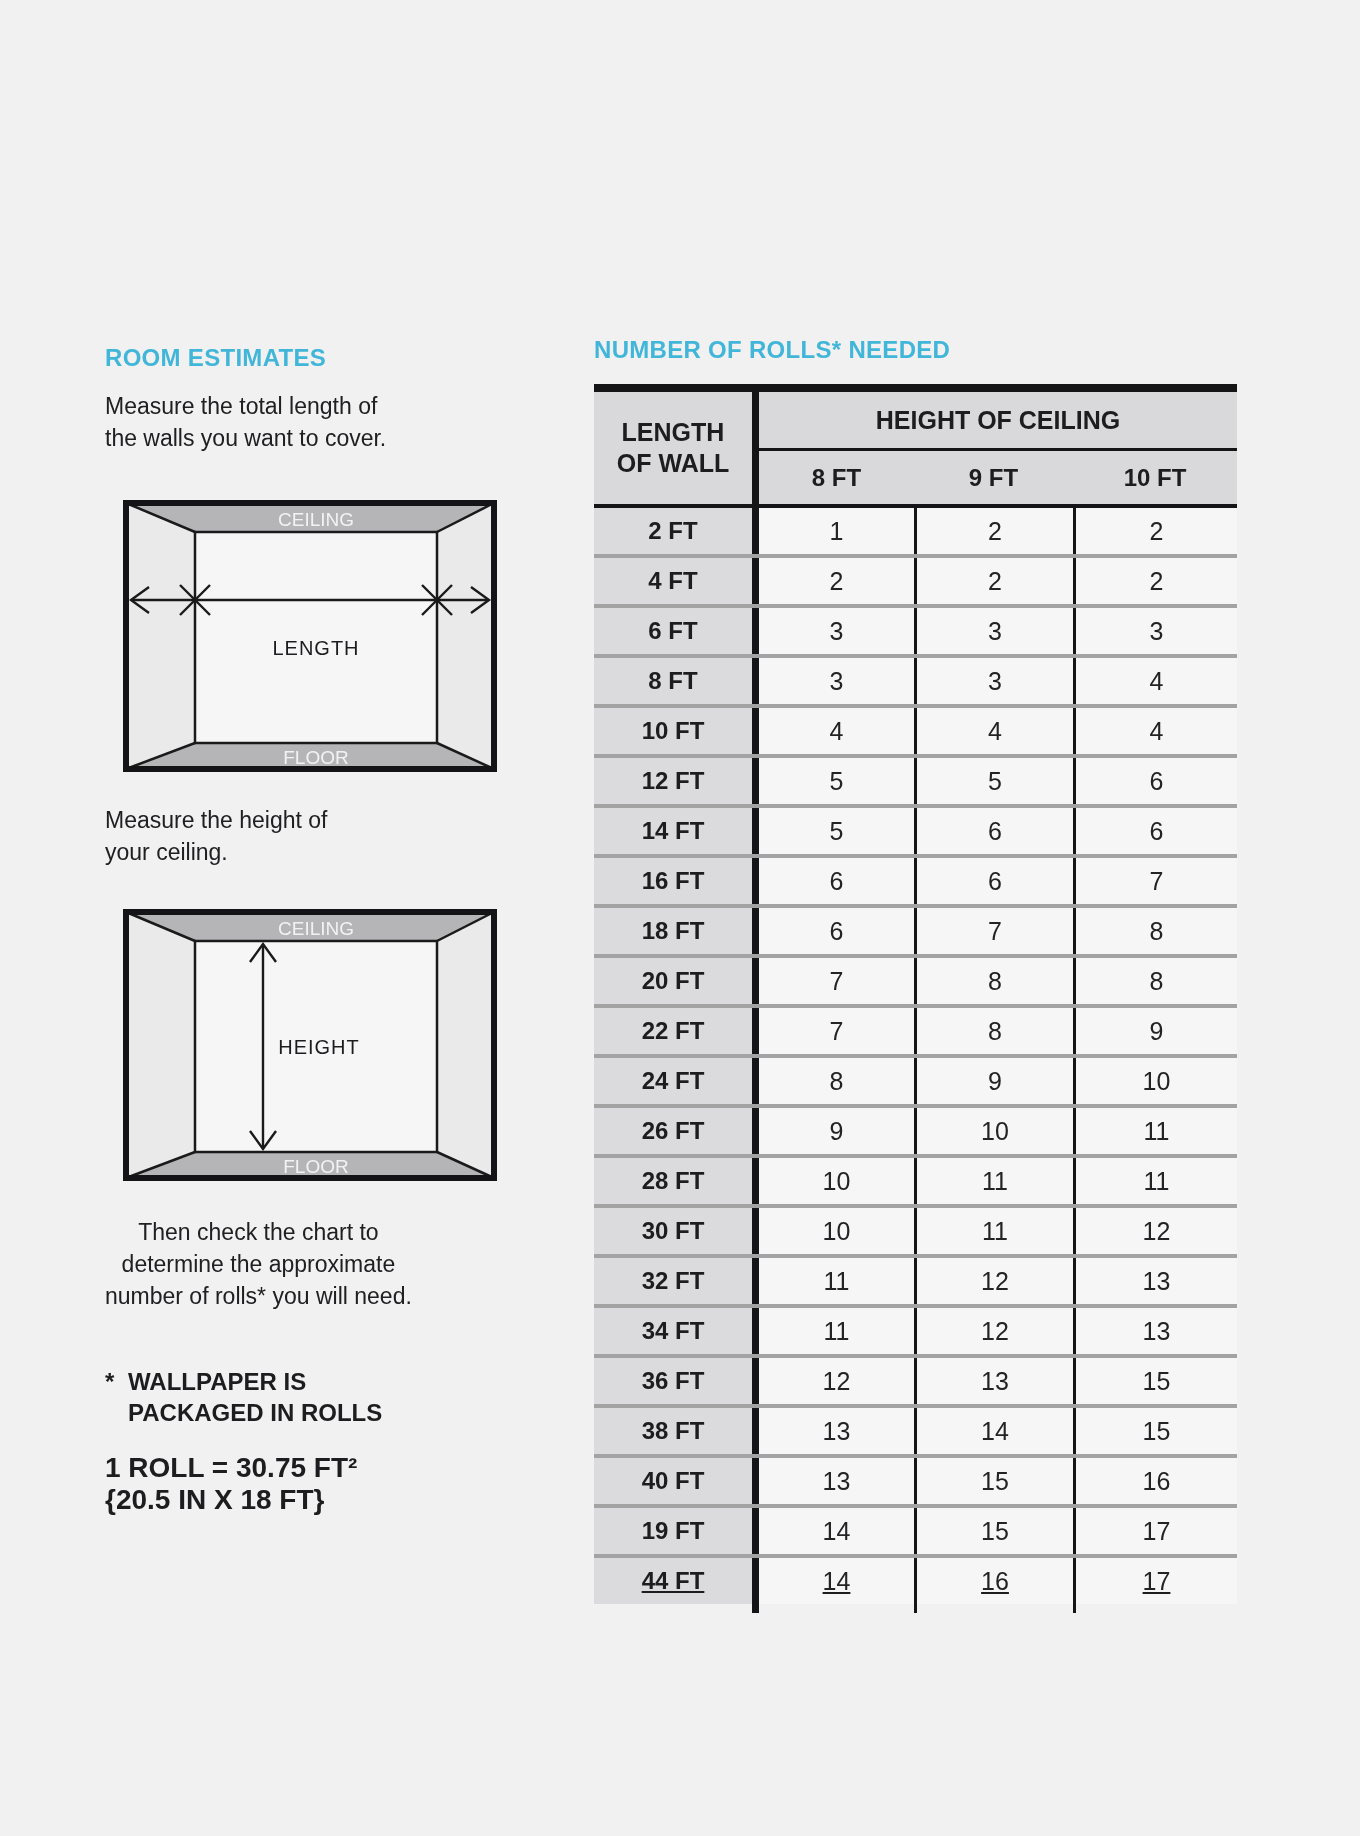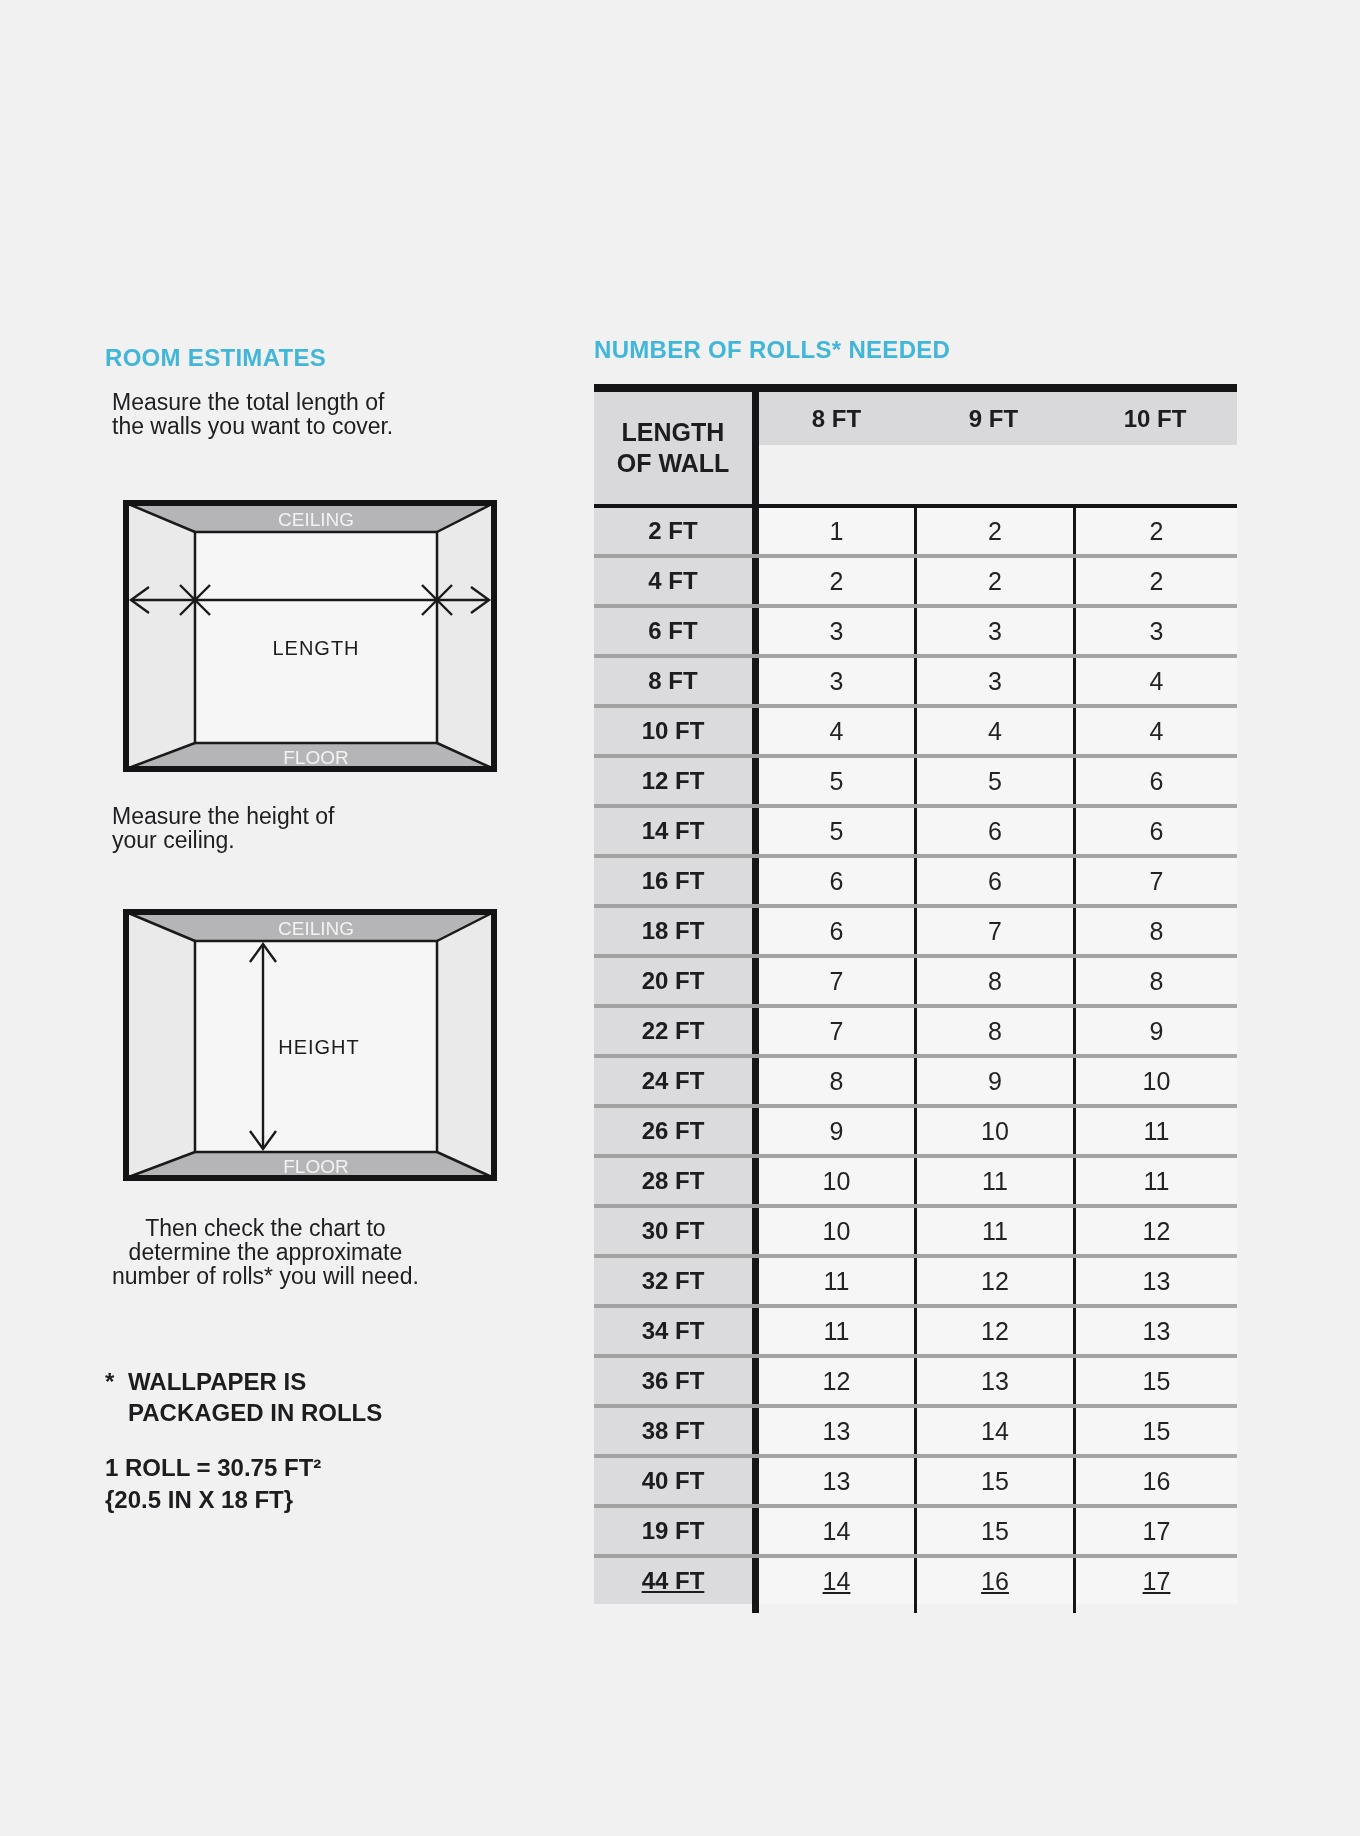--- a/index.html
+++ b/index.html
@@ -6,32 +6,32 @@
   body{
     width:1360px;height:1836px;position:relative;overflow:hidden;
     background:#f1f1f2;
     font-family:"Liberation Sans","DejaVu Sans",sans-serif;
     color:#1d1d1f;
   }
   .abs{position:absolute;}
   .pre{white-space:pre-line;}
   .accent{color:#41b6d9;}
   .h-section{font-size:24px;font-weight:700;letter-spacing:.3px;}
-  .para{font-size:23px;line-height:24px;color:#202022;margin-left:7px;}
+  .para{font-size:23px;line-height:32px;color:#202022;}
   
   #room-heading{left:105px;top:344px;}
   #para1{left:105px;top:390px;}
   #diagram1{left:123px;top:500px;}
   #para2{left:105px;top:804px;}
   #diagram2{left:123px;top:909px;}
   #para3{left:105px;top:1216px;text-align:center;}
   #footnote{left:105px;top:1366px;font-size:24px;font-weight:700;line-height:31px;}
   #footnote .star{position:absolute;left:0;top:0;}
   #footnote .ftext{display:block;margin-left:23px;}
-  #rollinfo{left:105px;top:1452px;font-size:24px;font-weight:700;line-height:32px;}
+  #rollinfo{left:105px;top:1452px;font-size:28px;font-weight:700;line-height:32px;}
   
   #table-heading{left:594px;top:336px;width:643px;text-align:left;}
   #rolls-table{left:594px;top:384px;width:643px;}
   .tb-top{height:8px;background:#151517;}
   .hdr{display:flex;}
   .corner{width:158px;height:112px;background:#d9d9db;
           display:flex;align-items:center;justify-content:center;text-align:center;
           font-weight:700;font-size:25px;line-height:31px;}
   .vdiv{width:7px;background:#151517;}
   .hdr-right{flex:1;display:flex;flex-direction:column;}
@@ -140,20 +140,21 @@
 <div class="abs h-section accent" id="table-heading">NUMBER OF ROLLS* NEEDED</div>
 
 <div class="abs" id="rolls-table">
   <div class="tb-top"></div>
   <div class="hdr">
     <div class="corner">
       <span><span>LENGTH</span><br><span>OF WALL</span></span>
     </div>
     <div class="vdiv"></div>
     <div class="hdr-right">
+      <div class="group-h">HEIGHT OF CEILING</div>
       <div class="sub-h">
         <div class="subcell s1">8 FT</div>
         <div class="subcell s2">9 FT</div>
         <div class="subcell s3">10 FT</div>
       </div>
     </div>
   </div>
   <div class="hdr-bottom"></div>
   <div id="tbody">
       <div class="trow">

